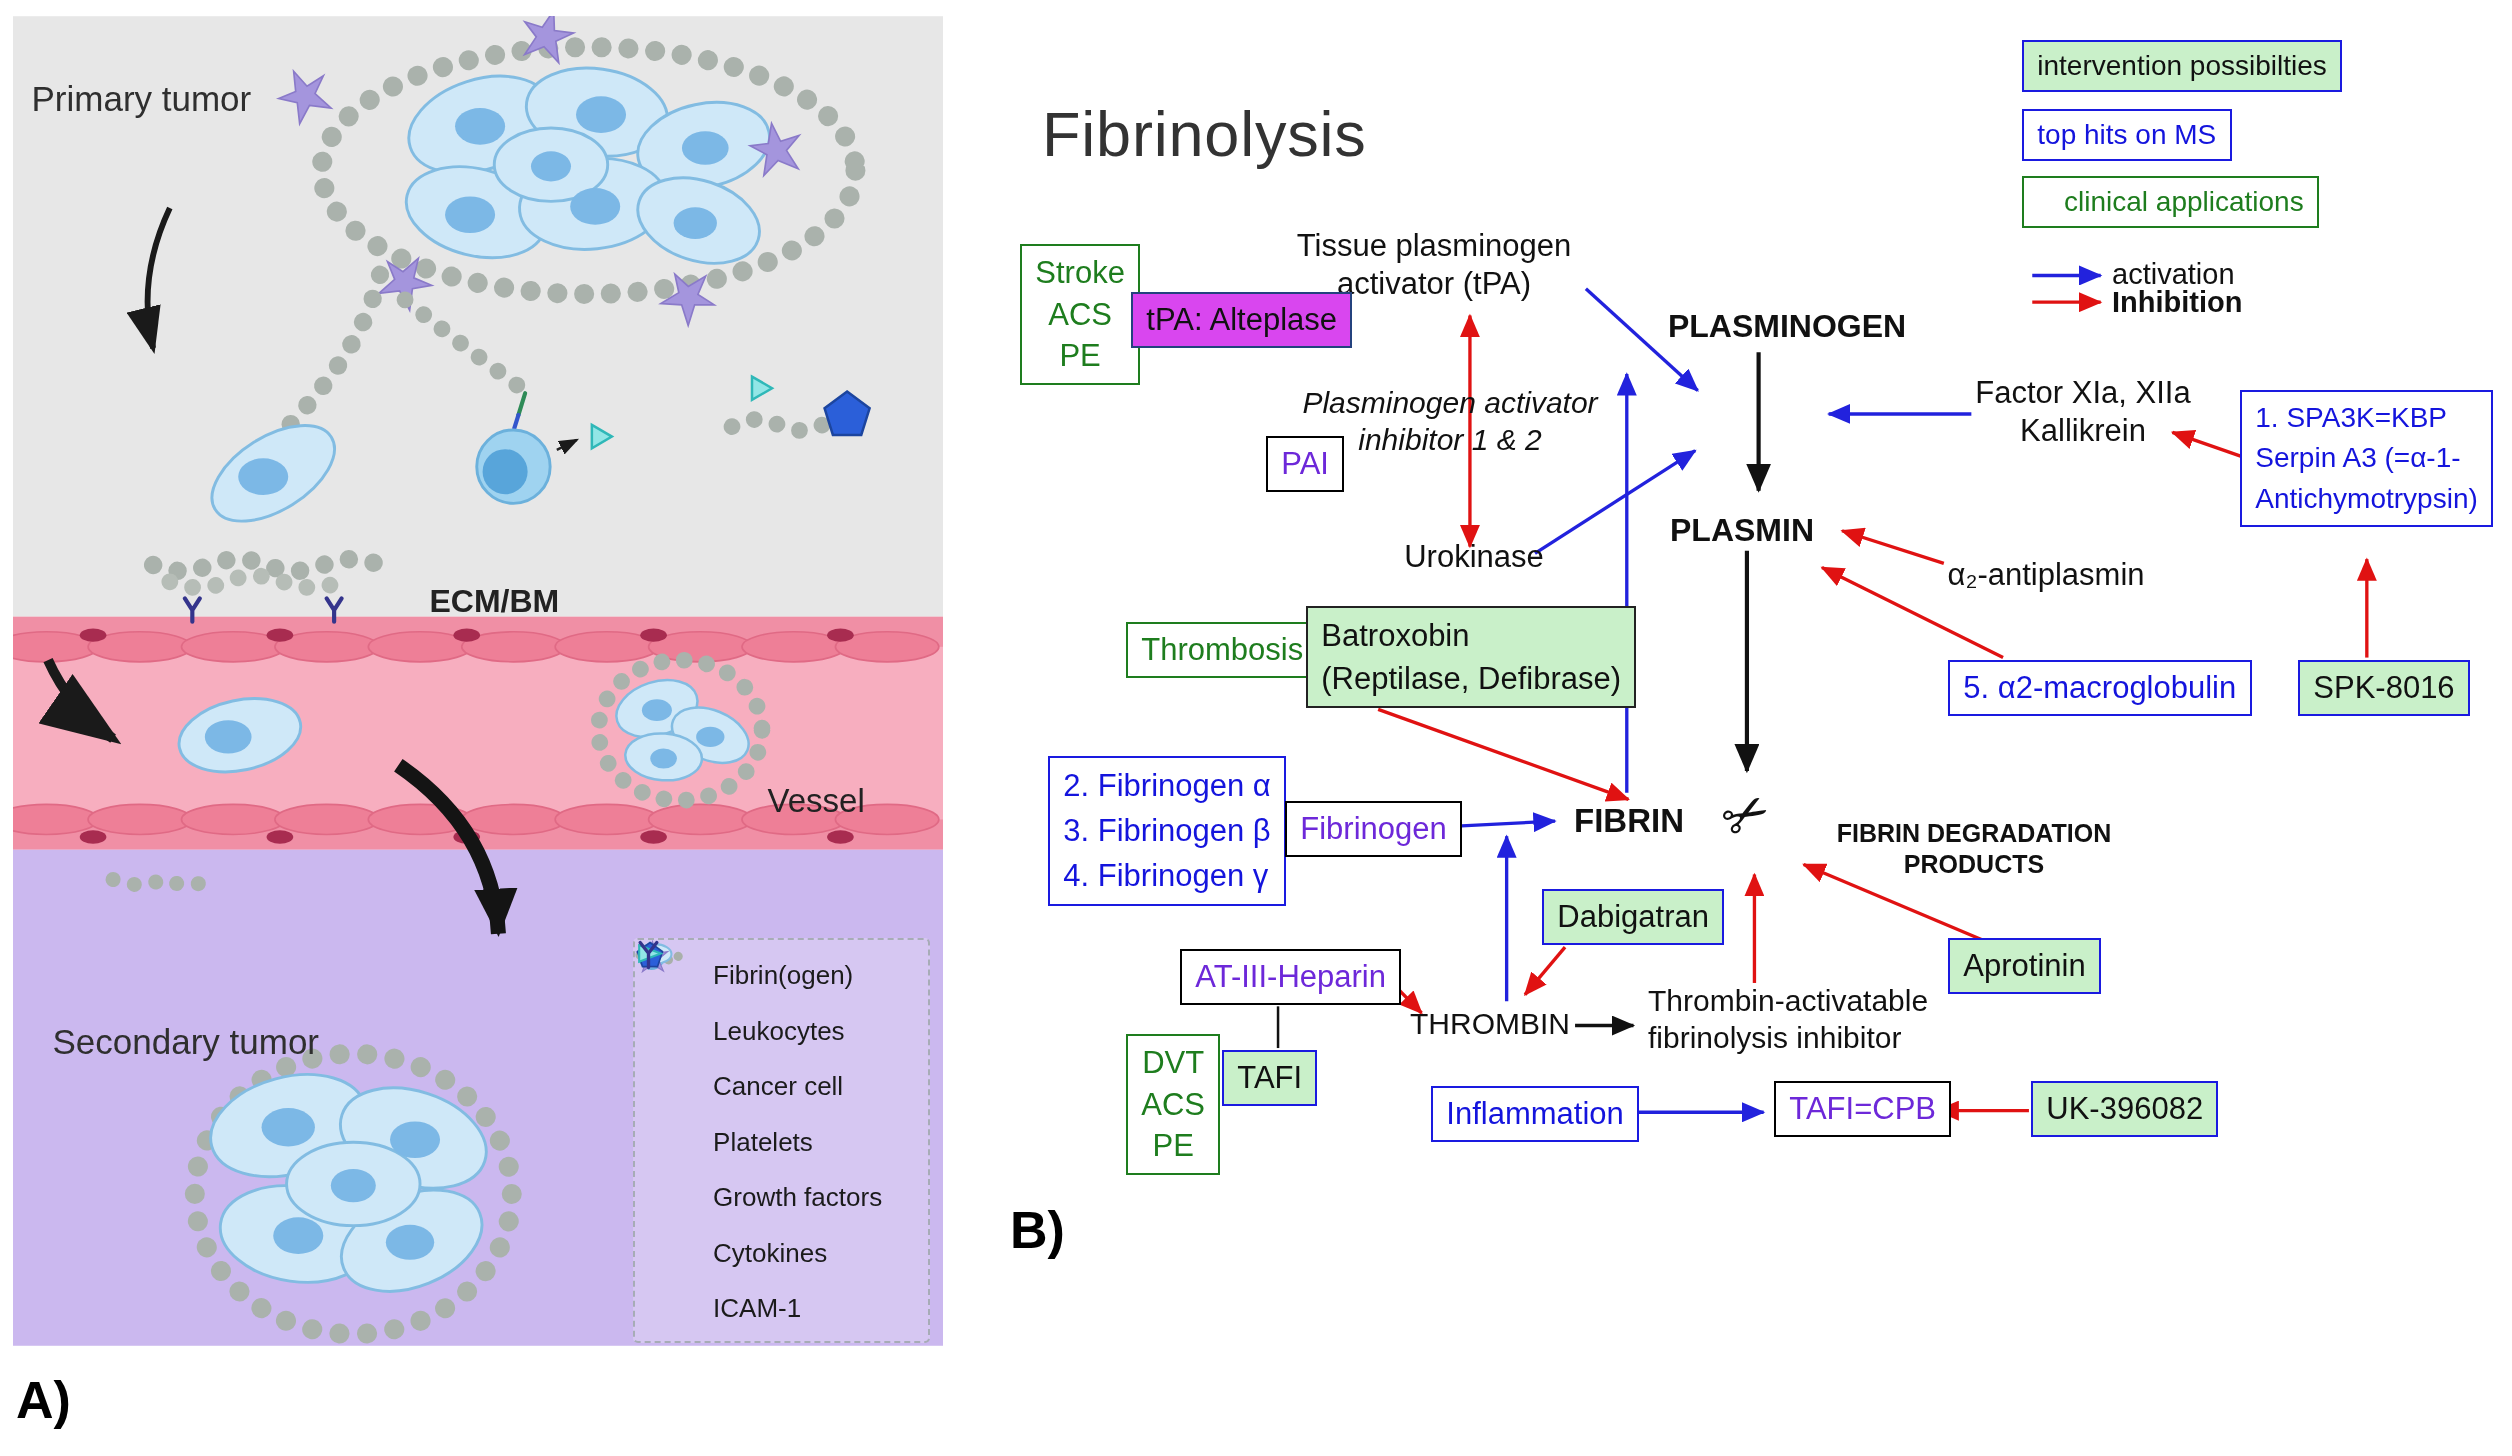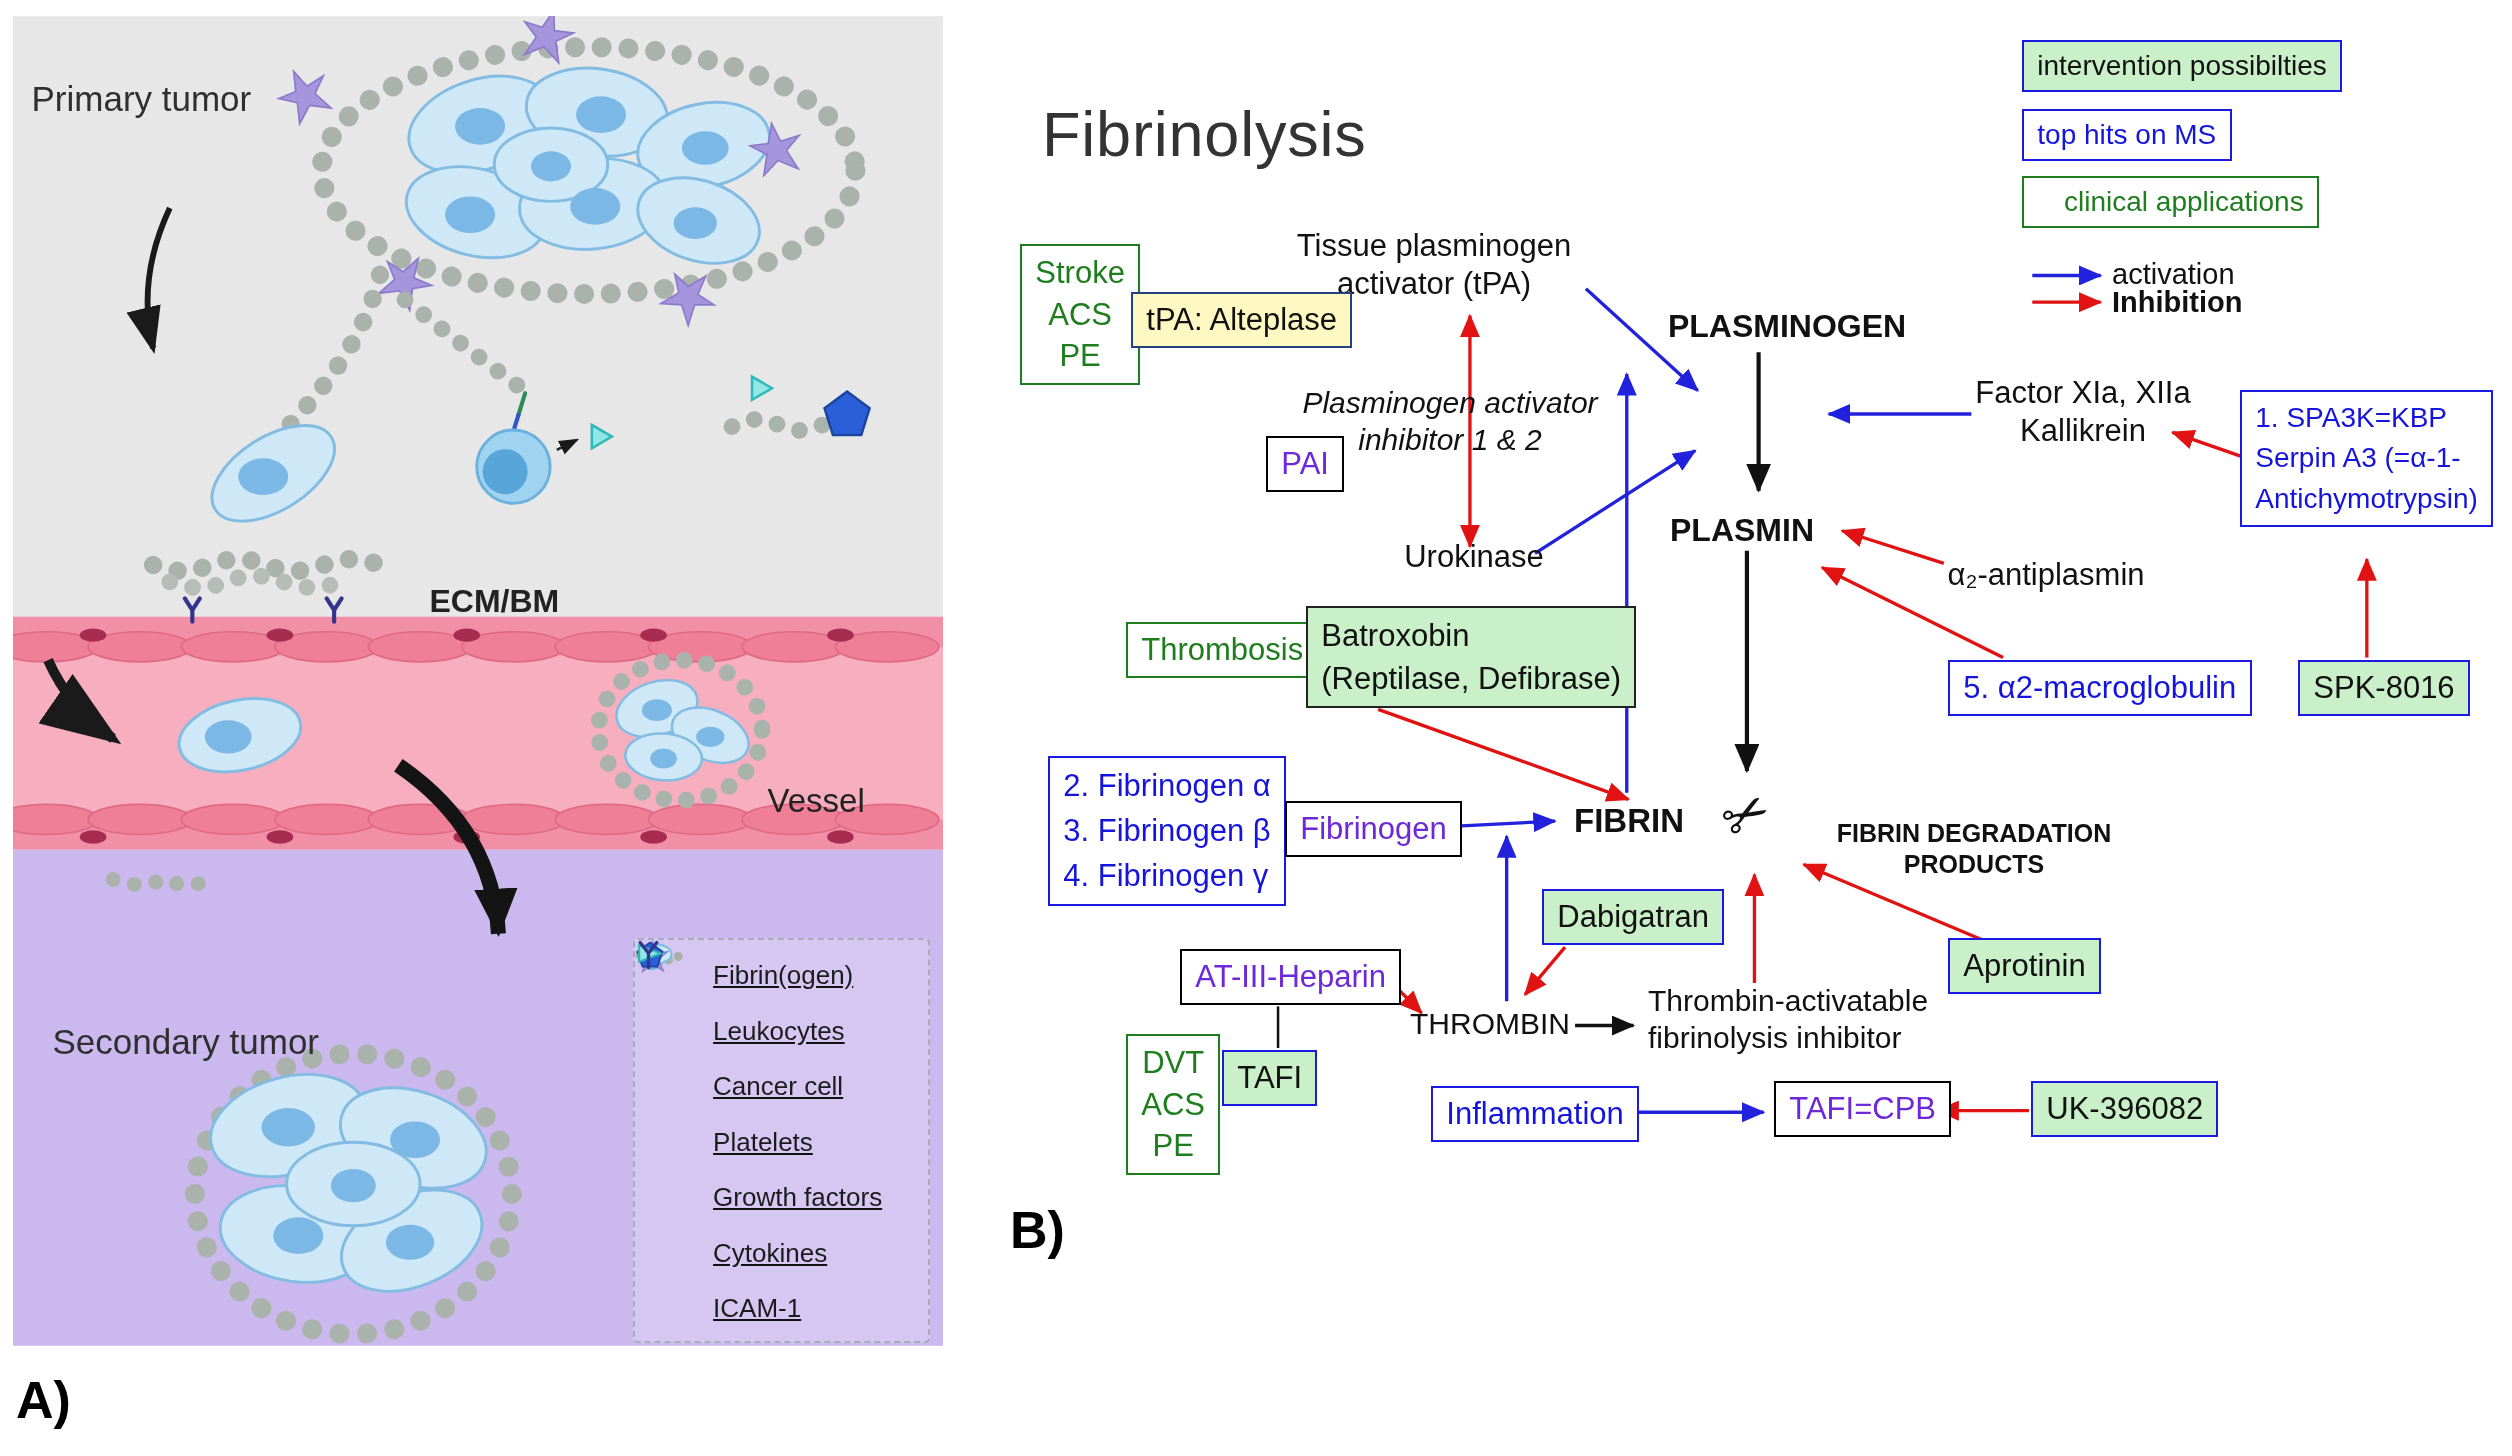--- a/index.html
+++ b/index.html
@@ -4,37 +4,37 @@
 <style>
   html,body{margin:0;padding:0;background:#fff;}
   .figure{position:relative;width:2512px;height:1457px;background:#fff;overflow:hidden;
           font-family:"Liberation Sans",sans-serif;color:#111;}
   
   .panel-a{position:absolute;left:12.5px;top:16px;width:930px;height:1330px;}
   .panel-a svg{position:absolute;left:0;top:0;}
   .pa-label{position:absolute;color:#2f2f2f;white-space:nowrap;}
   .legend-a{position:absolute;left:620px;top:922px;width:297px;height:405px;
             border:2.5px dashed #a7acb6;border-radius:5px;background:rgba(255,255,255,0.22);
-            box-sizing:border-box;padding:11.7px 8.3px 8.3px 13.3px;display:flex;flex-direction:column;justify-content:space-between;text-decoration:underline;}
+            box-sizing:border-box;padding:11.7px 8.3px 8.3px 13.3px;display:flex;flex-direction:column;justify-content:space-between;}
   .lg-row{display:flex;align-items:center;gap:13.3px;height:48px;}
   .lg-ic{width:52px;display:flex;justify-content:center;align-items:center;flex:0 0 52px;}
   .lg-tx{font-size:26px;color:#1b1b1b;}
   
   .panel-b{position:absolute;left:961px;top:0;width:1551px;height:1457px;}
   .panel-b svg.wires{position:absolute;left:0;top:0;pointer-events:none;}
   .nd{position:absolute;font-size:31px;color:#111;line-height:1.22;white-space:nowrap;}
   .ctr{transform:translateX(-50%);text-align:center;}
   .b{font-weight:bold;}
   .it{font-style:italic;}
   .box{position:absolute;font-size:31px;line-height:1.3;padding:5.8px 13.3px;background:#fff;
        border:2.5px solid #000;color:#6d28d9;white-space:nowrap;box-sizing:border-box;}
   .bx-blue{border-color:#1a1ae0;color:#1414dd;}
   .bx-green{border-color:#1e7d1e;color:#1e7d1e;}
   .bx-gfill-b{background:#c9f0c9;border-color:#1a1ae0;color:#111;}
-  .bx-gfill-n{background:#fef9c3;border-color:#24427e;color:#111;}
+  .bx-gfill-n{background:#d946ef;border-color:#24427e;color:#111;}
   .bx-gfill-k{background:#c9f0c9;border-color:#222;color:#111;}
   .title-b{position:absolute;font-size:63px;color:#333;letter-spacing:0.8px;}
   .panel-tag{position:absolute;font-size:52px;font-weight:bold;color:#000;}
   .scissors{position:absolute;font-size:55px;color:#111;transform:translateX(-50%) rotate(-30deg);}
 </style>
 </head>
 <body>
 
 <div class="figure">
 

